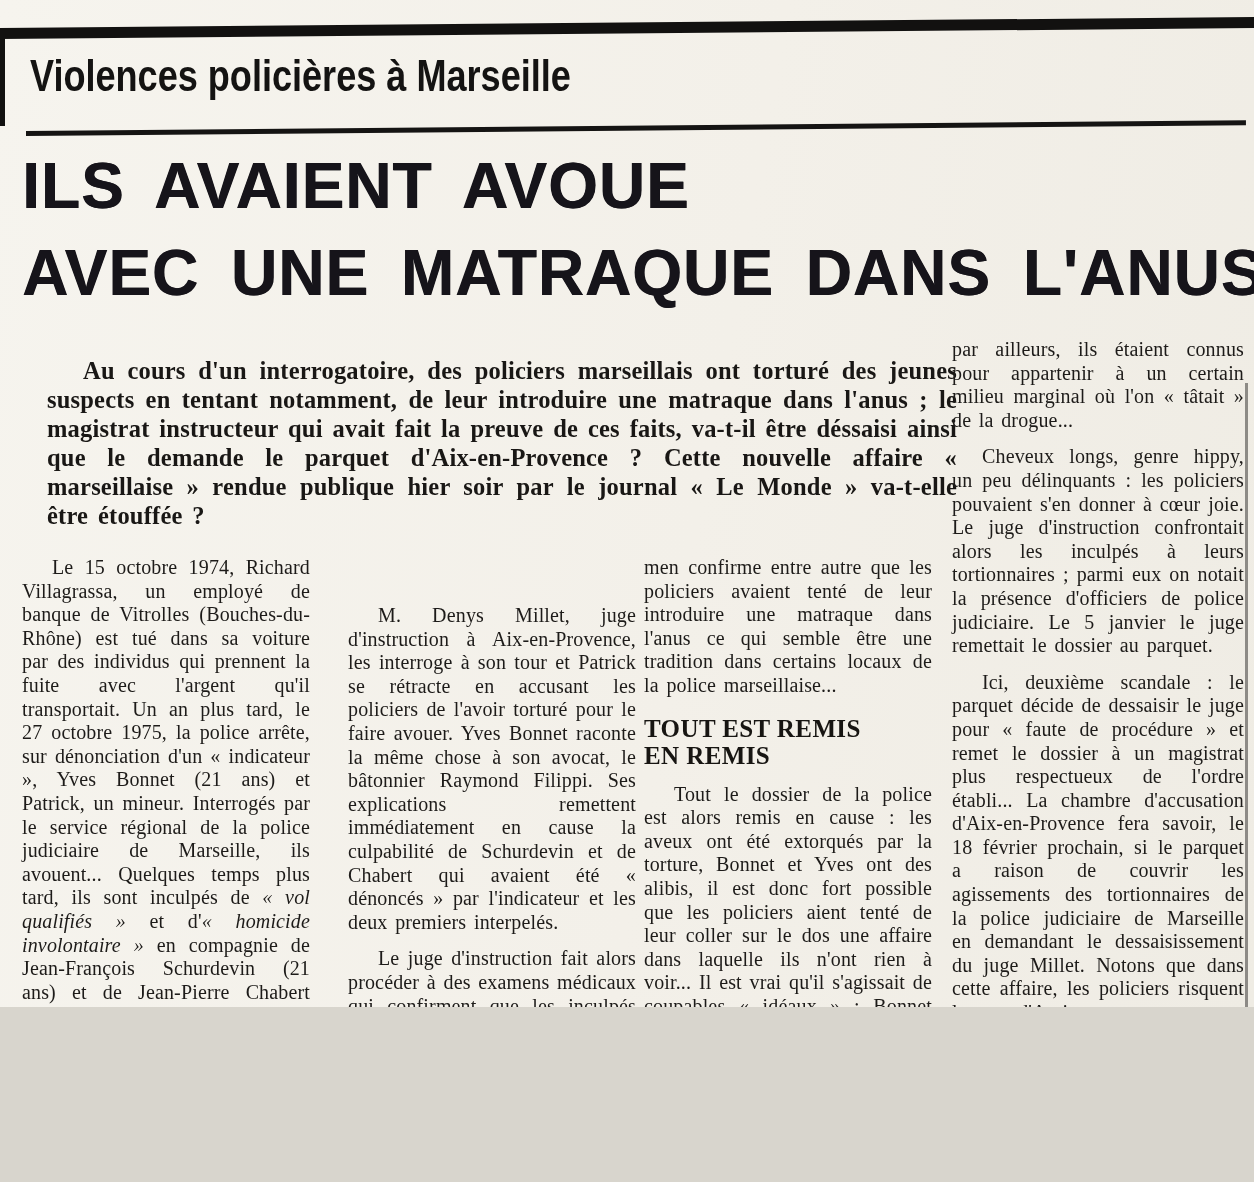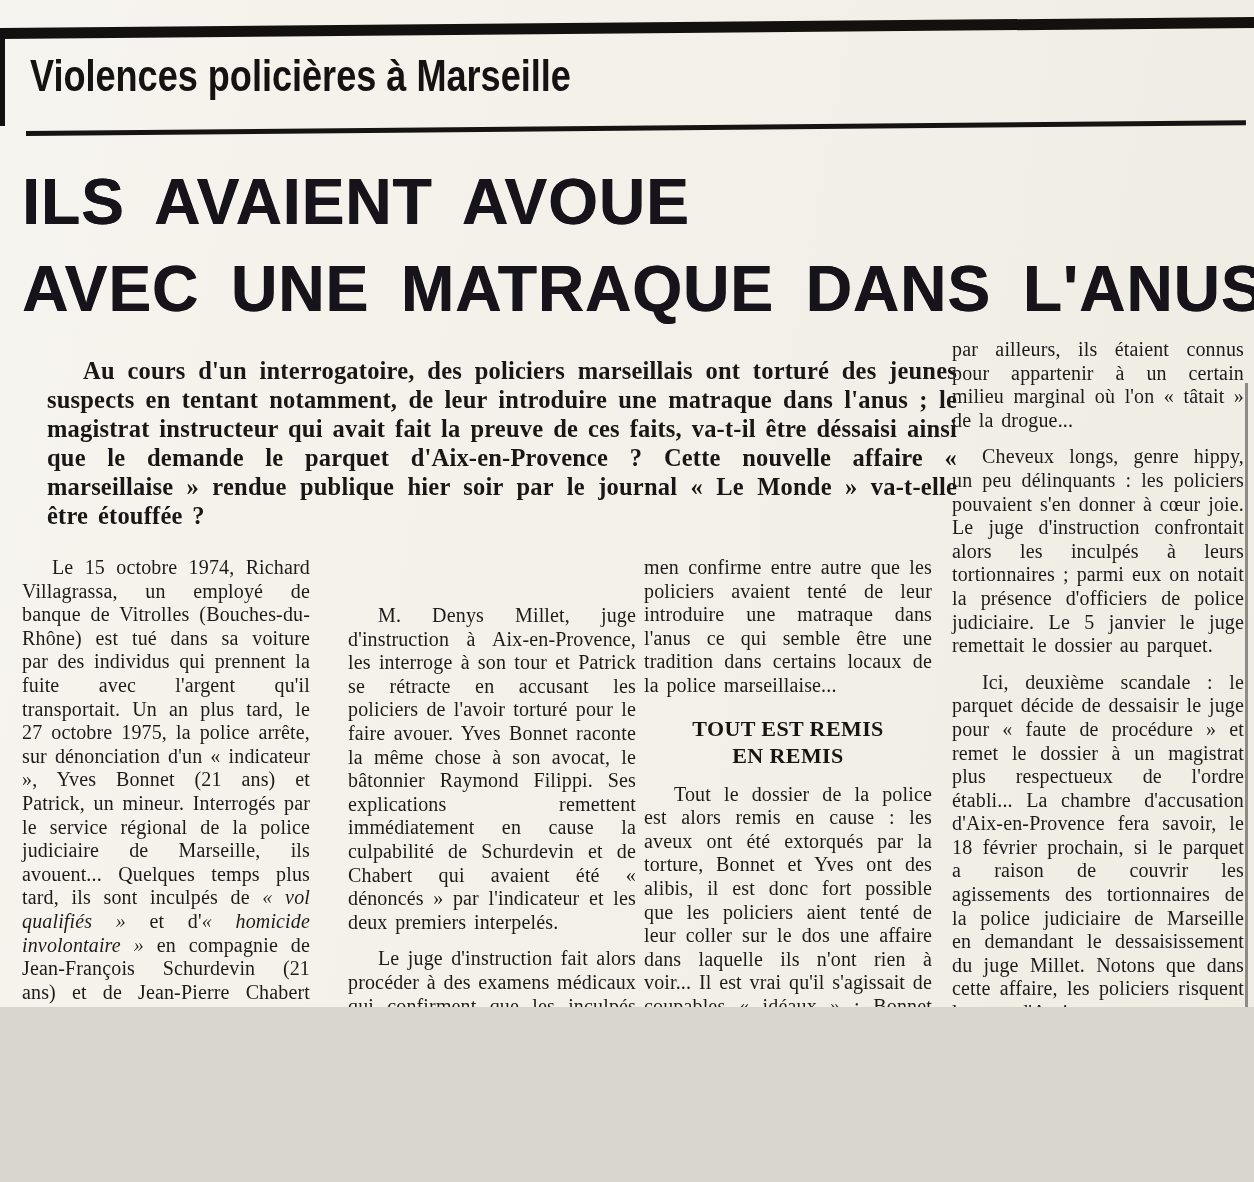--- a/index.html
+++ b/index.html
@@ -34,21 +34,21 @@
   
   .kicker{
     position:absolute;left:30px;top:52px;
     font-family:"Liberation Sans",sans-serif;
     font-weight:bold;font-size:44px;line-height:1.1;
     letter-spacing:0px;white-space:nowrap;
     transform:scaleX(.82);transform-origin:left top;
     color:#141312;
   }
   
-  .headline{position:absolute;left:22px;top:162px;width:1228px;color:#16141a;}
+  .headline{position:absolute;left:22px;top:146px;width:1228px;color:#16141a;}
   .headline .hl{
     font-family:"Liberation Sans",sans-serif;
     font-weight:bold;font-size:64px;line-height:80px;
     letter-spacing:1px;word-spacing:13px;white-space:nowrap;
     text-shadow:0.6px 0 0 currentColor;
   }
   .headline .hl2{margin-top:7px;text-align:center;}
   
   .lead{
     position:absolute;left:22px;top:356px;width:910px;
@@ -64,22 +64,22 @@
   .col-4{left:952px;top:338px;width:292px;}
   .body-p{
     margin:0 0 13px 0;
     font-size:20px;line-height:23.6px;
     text-align:justify;text-indent:30px;
     word-spacing:2.5px;letter-spacing:.15px;
   }
   .body-p.cont{text-indent:0;}
   .body-p em{font-style:italic;}
   .subhead{
-    margin:17px 0 14px 0;text-align:center;
-    font-weight:bold;font-size:22px;line-height:27px;
+    margin:17px 0 14px 0;text-align:left;
+    font-weight:bold;font-size:25px;line-height:27px;
     letter-spacing:.4px;color:#171512;
   }
   .subhead span{display:block;}
 </style>
 </head>
 <body>
 
 <div class="page">
 
   <div class="top-bar"></div>

